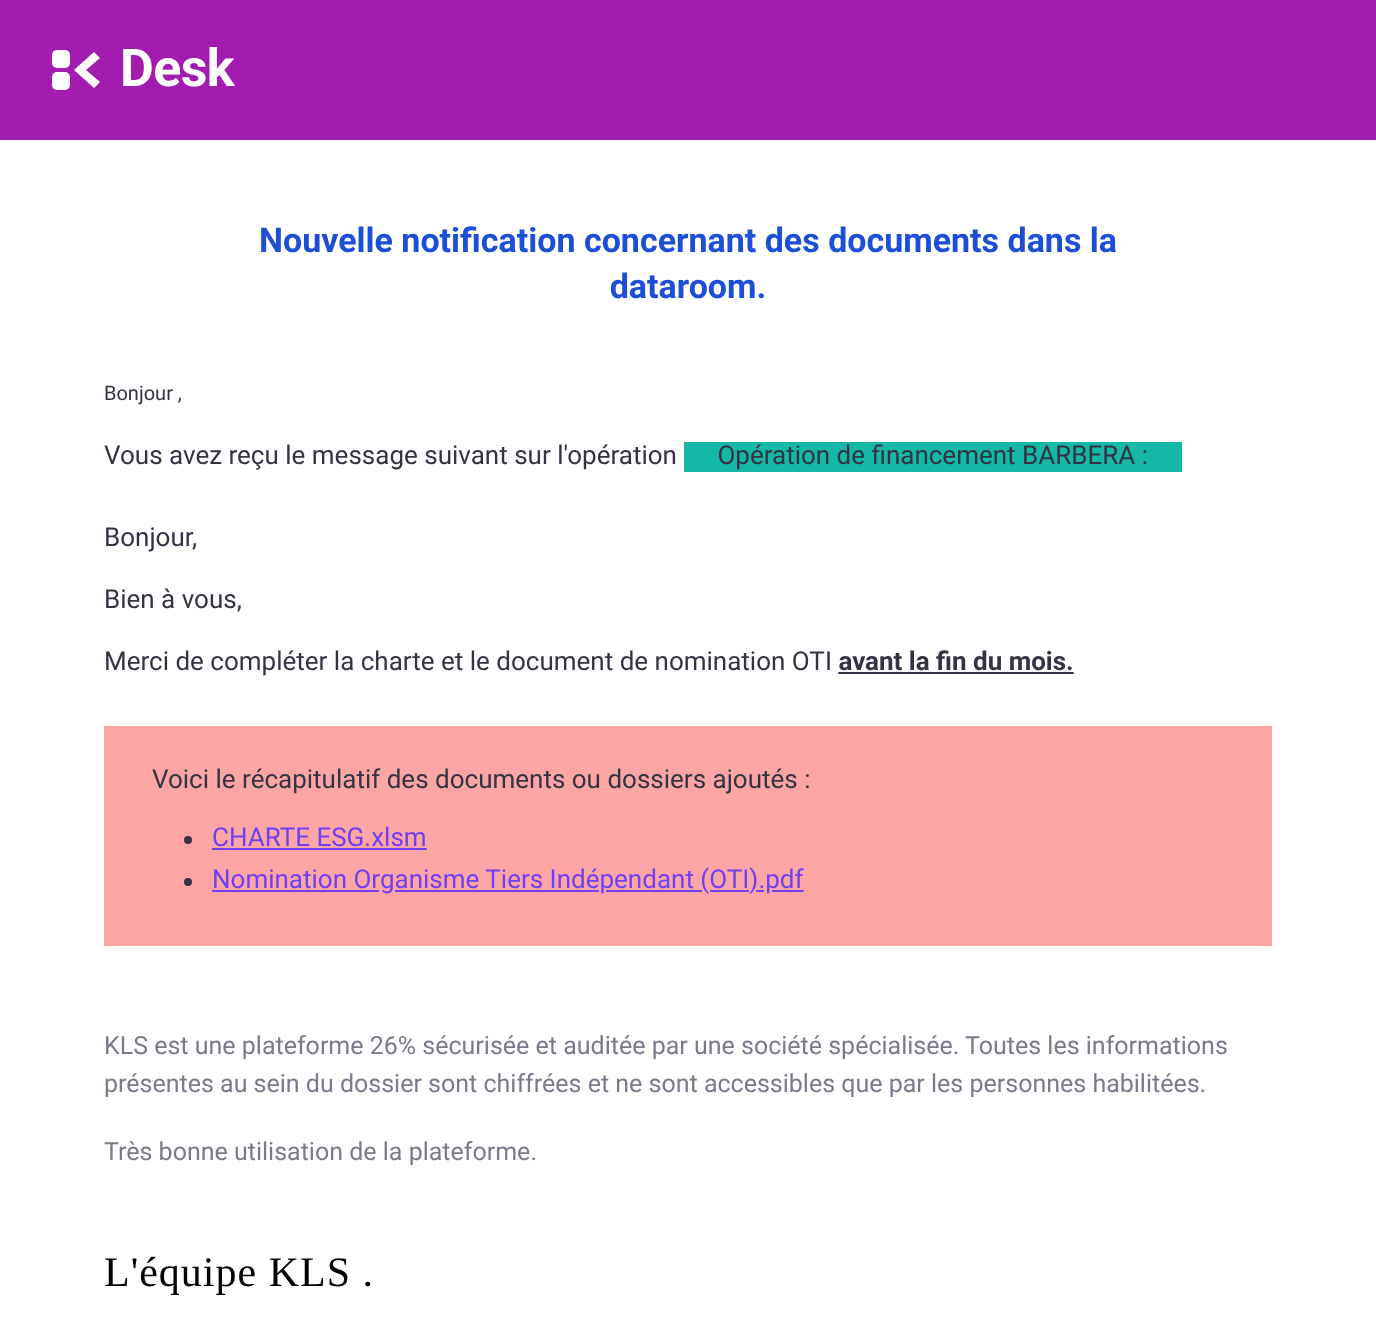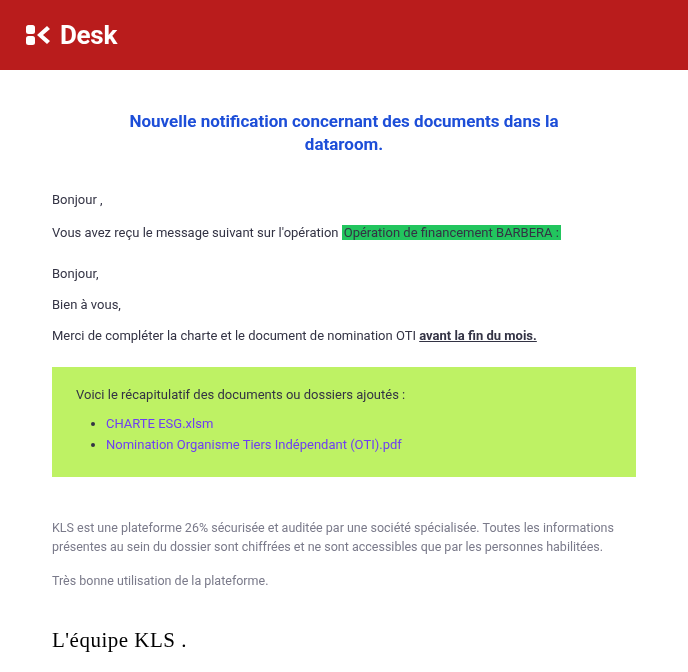--- a/index.html
+++ b/index.html
@@ -3,21 +3,21 @@
   <meta charset="utf-8">
   <style>
     * { margin: 0; padding: 0; box-sizing: border-box; }
     body {
       font-family: -apple-system, BlinkMacSystemFont, "Segoe UI", Roboto, Helvetica, Arial, sans-serif;
       background: #ffffff;
       width: 688px;
       color: #4a4a5a;
     }
     .header {
-      background: #b91c1c;
+      background: #a21caf;
       padding: 20px 24px;
       display: flex;
       align-items: center;
     }
     .logo {
       display: flex;
       align-items: center;
       gap: 8px;
     }
     .logo-icon {
@@ -38,40 +38,41 @@
     }
     .title {
       color: #1d4ed8;
       font-size: 17px;
       font-weight: 700;
       text-align: center;
       margin: 0 auto 36px auto;
       max-width: 460px;
       line-height: 1.35;
     }
-    .greeting { font-size: 13px; margin-bottom: 18px; color: #333344; }
+    .greeting { font-size: 10px; margin-bottom: 18px; color: #333344; }
     .intro { font-size: 13px; margin-bottom: 26px; color: #333344; }
     .highlight-operation {
-      background: #22c55e;
+      background: #14b8a6;
       color: #333344;
-      padding: 0 2px;
+      padding: 0 17px;
     }
     .msg-block { margin-bottom: 24px; }
     .msg-line { font-size: 13px; margin-bottom: 16px; color: #333344; }
     .bold-underline { font-weight: 700; text-decoration: underline; }
     .recap-box {
-      background: #bef264;
+      background: #fca5a5;
       padding: 20px 24px 22px 24px;
       margin-bottom: 42px;
     }
     .recap-title { font-size: 13px; color: #333344; margin-bottom: 12px; }
     .recap-list { list-style: disc; padding-left: 30px; }
     .recap-list li { font-size: 13px; line-height: 1.6; color: #333344; }
     .doc-link {
       color: #6e3ff3;
+      text-decoration: underline;
       cursor: pointer;
     }
     .security-text {
       font-size: 12.5px;
       color: #7a7a8a;
       line-height: 1.5;
       margin-bottom: 16px;
     }
     .goodbye {
       font-size: 12.5px;

